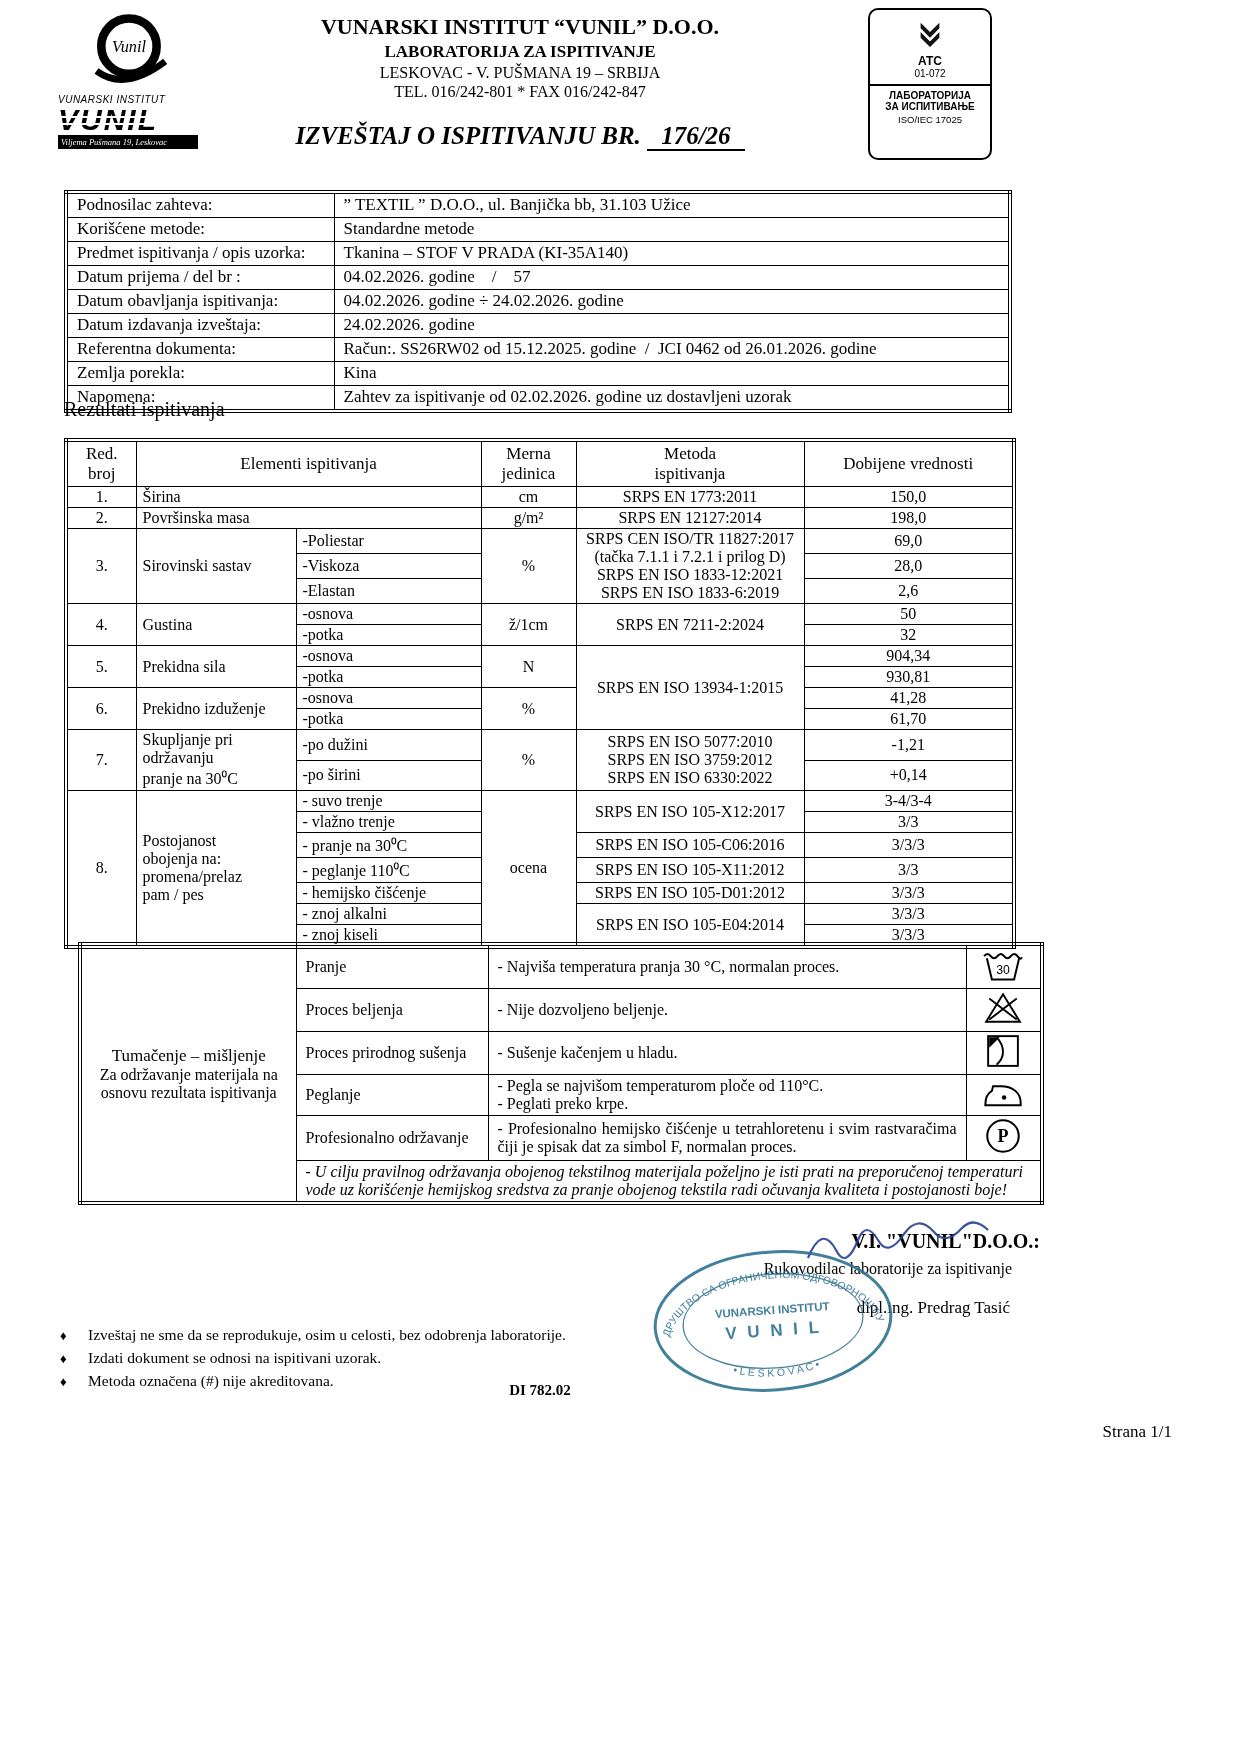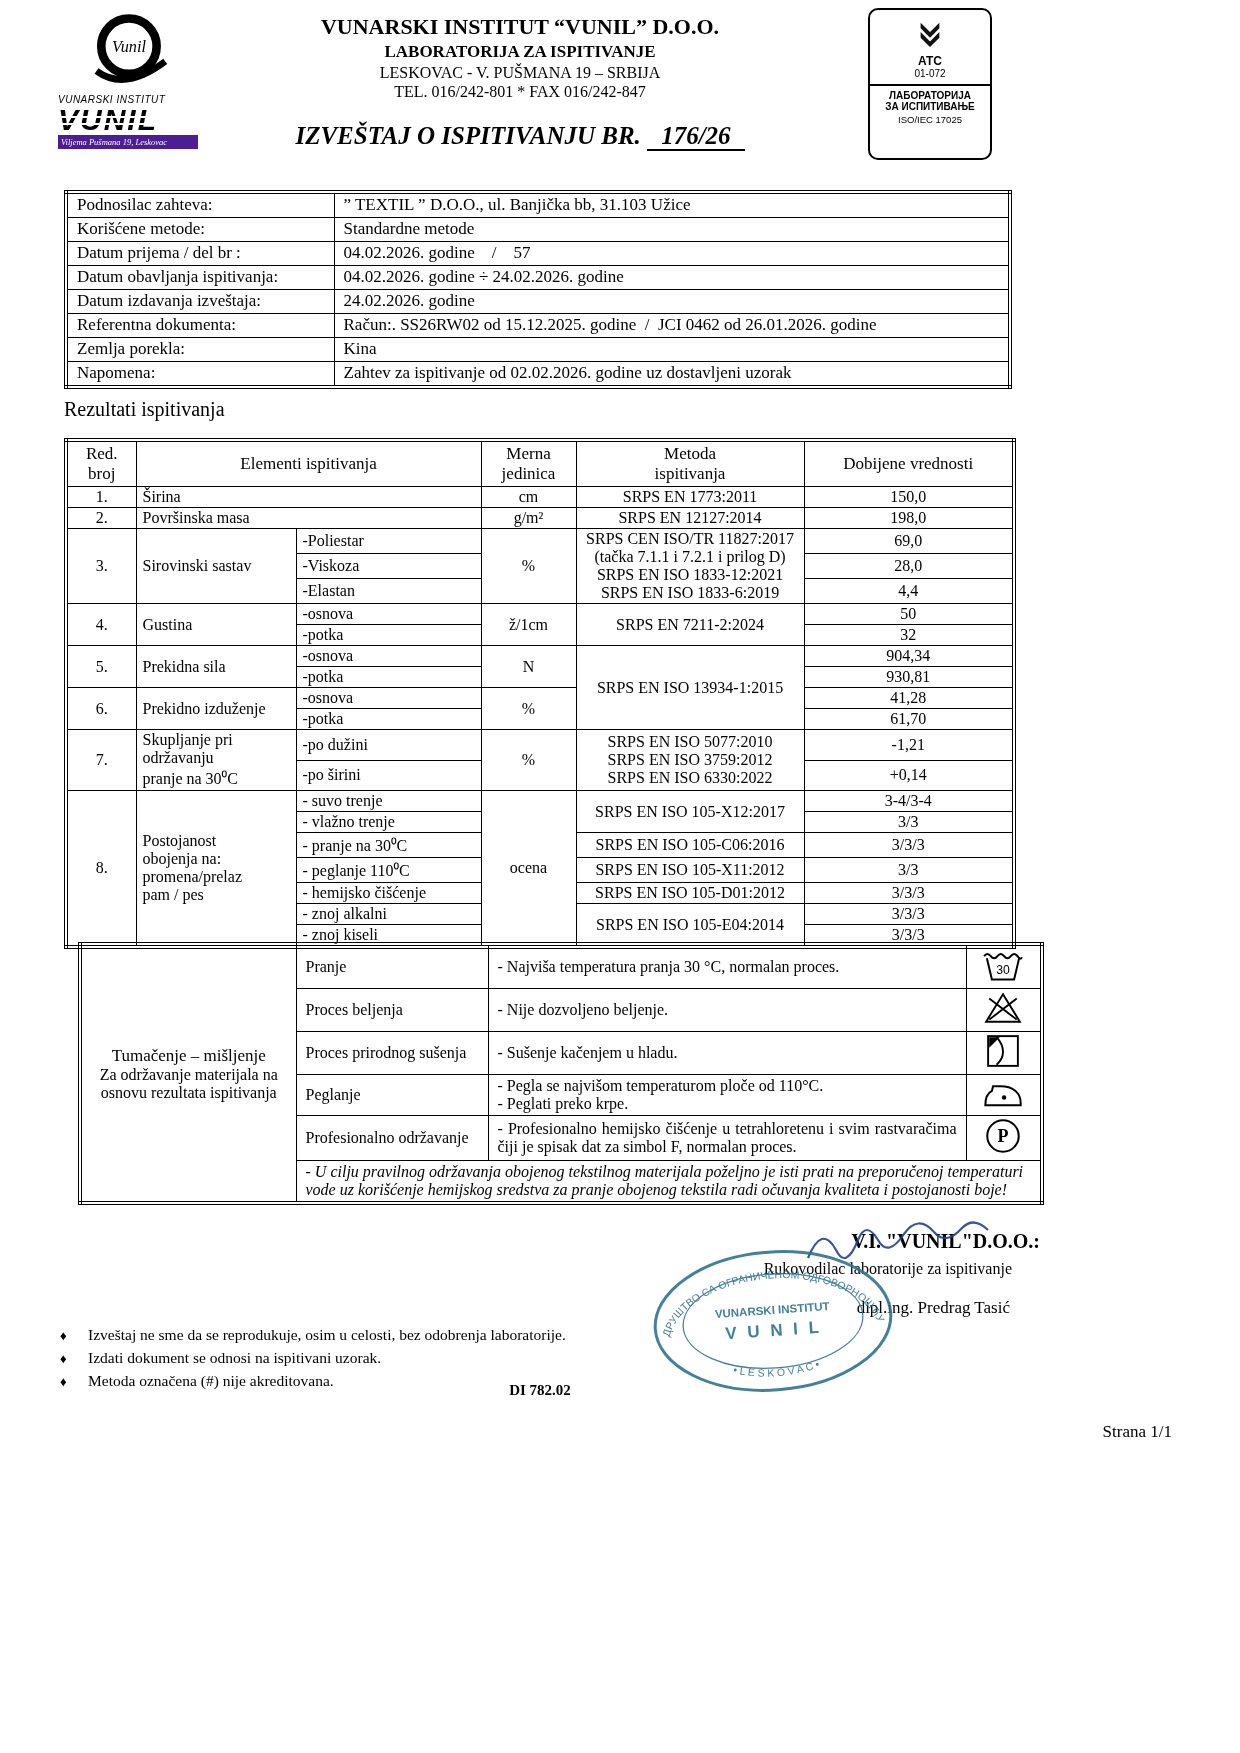--- a/index.html
+++ b/index.html
@@ -12,21 +12,21 @@
   .ml { white-space:pre-line; }
   .prewrap { white-space:pre-wrap; }
 
   
   .logo-block { position:absolute; left:58px; top:8px; width:140px; text-align:center; }
   .logo-circle { display:block; margin:0 auto; }
   .logo-inst { font-family:"Liberation Sans", sans-serif; font-style:italic; font-size:10px; letter-spacing:.5px; text-align:left; margin-top:2px; }
   .logo-wordmark { position:relative; font-family:"Liberation Sans", sans-serif; font-weight:bold; font-style:italic; font-size:30px; letter-spacing:2px; line-height:30px; text-align:left; }
   .logo-wordmark .stripe { position:absolute; left:0; right:10px; height:2px; background:#fff; }
   .stripe.s1 { top:11px; } .stripe.s2 { top:18px; }
-  .logo-banner { background:#4c1d95; color:#fff; font-style:italic; font-size:8.5px; padding:2px 3px; text-align:left; }
+  .logo-banner { background:#000000; color:#fff; font-style:italic; font-size:8.5px; padding:2px 3px; text-align:left; }
 
   .head-center { position:absolute; left:240px; top:14px; width:560px; text-align:center; }
   .inst-name { font-weight:bold; font-size:22px; }
   .lab-name  { font-weight:bold; font-size:17px; margin-top:2px; }
   .inst-addr { font-size:16px; margin-top:2px; }
   .inst-tel  { font-size:16px; margin-top:1px; }
   .report-title { position:absolute; left:240px; top:122px; width:560px; text-align:center;
                   font-size:25px; font-weight:bold; font-style:italic; }
   .report-no { border-bottom:2px solid #000; padding:0 14px; }
 
@@ -126,20 +126,24 @@
 
   <table class="info-table">
     <tbody>
         <tr>
           <td class="it-label">Podnosilac zahteva:</td>
           <td class="prewrap">” TEXTIL ” D.O.O., ul. Banjička bb, 31.103 Užice</td>
         </tr>
     <tr>
           <td class="it-label">Korišćene metode:</td>
           <td class="prewrap">Standardne metode</td>
+        </tr>
+    <tr>
+          <td class="it-label">Predmet ispitivanja / opis uzorka:</td>
+          <td class="prewrap">Tkanina – STOF V PRADA (KI-35A140)</td>
         </tr>
     <tr>
           <td class="it-label">Datum prijema / del br :</td>
           <td class="prewrap">04.02.2026. godine    /    57</td>
         </tr>
     <tr>
           <td class="it-label">Datum obavljanja ispitivanja:</td>
           <td class="prewrap">04.02.2026. godine ÷ 24.02.2026. godine</td>
         </tr>
     <tr>
@@ -210,21 +214,21 @@
 SRPS EN ISO 1833-12:2021
 SRPS EN ISO 1833-6:2019</td>
       <td class="c">69,0</td>
     </tr>
     <tr>
       <td class="sub">-Viskoza</td>
       <td class="c">28,0</td>
     </tr>
     <tr>
       <td class="sub">-Elastan</td>
-      <td class="c">4,4</td>
+      <td class="c">2,6</td>
     </tr>
 
     <tr>
       <td class="c" rowspan="2">4.</td>
       <td class="nm" rowspan="2">Gustina</td>
       <td class="sub">-osnova</td>
       <td class="c" rowspan="2">ž/1cm</td>
       <td class="meth" rowspan="2">SRPS EN 7211-2:2024</td>
       <td class="c">50</td>
     </tr>

